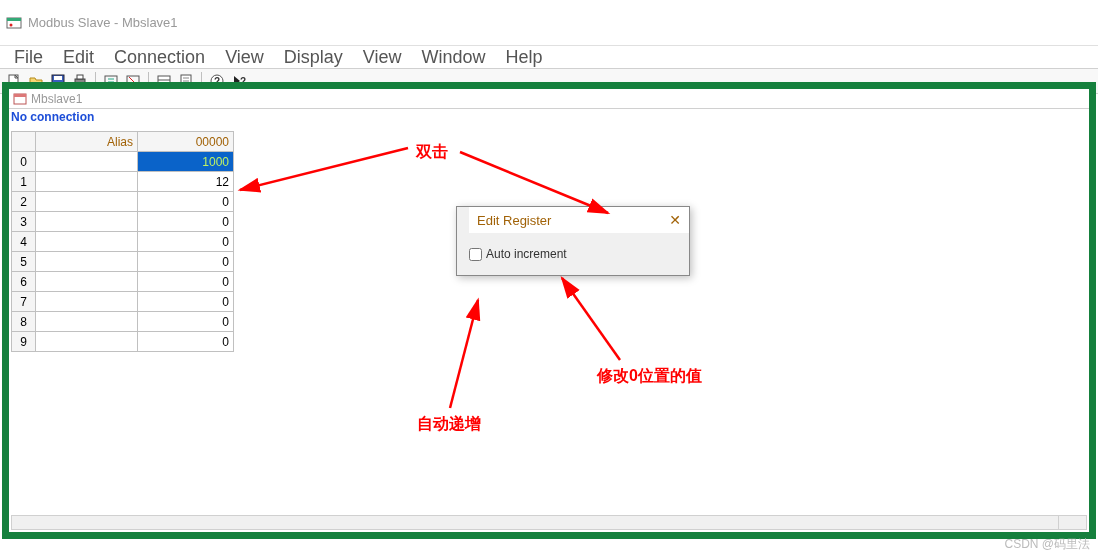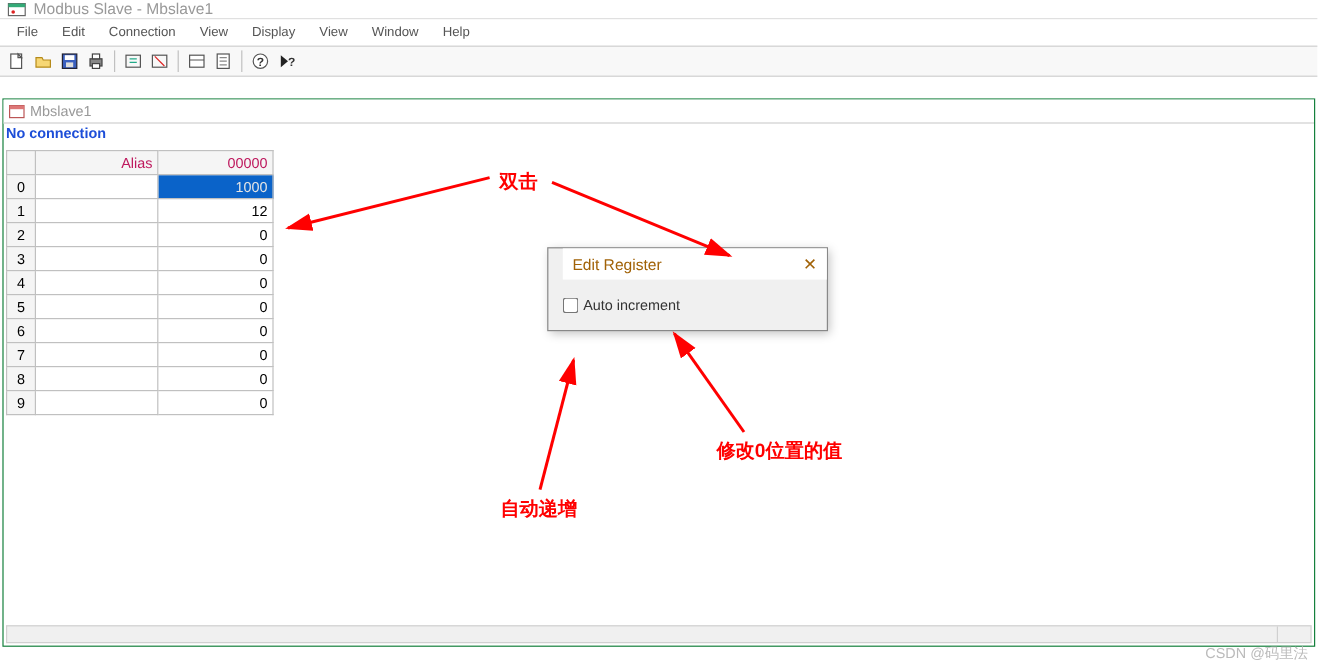--- a/index.html
+++ b/index.html
@@ -6,21 +6,21 @@
     body {
       font-family: "Segoe UI", Tahoma, sans-serif;
       font-size: 12px;
       background: #fff;
       width: 1098px;
       height: 557px;
       position: relative;
       overflow: hidden;
     }
     .titlebar {
-      height: 16px;
+      height: 46px;
       background: #fff;
       border-bottom: 1px solid #e0e0e0;
       display: flex;
       align-items: center;
       padding: 0 6px;
       color: #999;
       font-size: 13px;
     }
     .titlebar-icon {
       width: 16px;
@@ -28,21 +28,21 @@
       margin-right: 6px;
       display: inline-flex;
     }
     .menubar {
       height: 22px;
       display: flex;
       align-items: center;
       padding: 0 4px;
       gap: 0;
       color: #555;
-      font-size: 11px;
+      font-size: 18px;
     }
     .menu-item {
       padding: 2px 10px;
       cursor: default;
     }
     .toolbar {
       height: 26px;
       border-top: 1px solid #d0d0d0;
       border-bottom: 1px solid #d0d0d0;
       display: flex;
@@ -64,21 +64,21 @@
       height: 18px;
       background: #c0c0c0;
       margin: 0 3px;
     }
     .workspace {
       position: absolute;
       top: 82px;
       left: 2px;
       right: 2px;
       bottom: 18px;
-      border: 1px solid #15803d;
+      border: 7px solid #15803d;
       background: #fff;
     }
     .doc-title {
       height: 20px;
       background: #fff;
       border-bottom: 1px solid #d0d0d0;
       display: flex;
       align-items: center;
       padding: 0 4px;
       color: #999;
@@ -109,32 +109,32 @@
     .grid th, .grid td {
       border: 1px solid #c0c0c0;
       height: 20px;
       text-align: right;
       padding: 0 4px;
       background: #fff;
     }
     .grid th {
       background: #f5f5f5;
       font-weight: normal;
-      color: #be185d;
+      color: #a16207;
     }
     .grid .rowhdr {
       background: #f5f5f5;
       text-align: center;
       width: 24px;
     }
     .grid .col-alias { width: 102px; }
     .grid .col-val { width: 96px; }
     .grid .selected {
       background: #0a63c9;
-      color: #e5e5e5;
+      color: #bef264;
     }
     .dialog {
       position: absolute;
       left: 456px;
       top: 206px;
       width: 234px;
       background: #f0f0f0;
       border: 1px solid #888;
       box-shadow: 2px 2px 8px rgba(0,0,0,0.25);
     }

